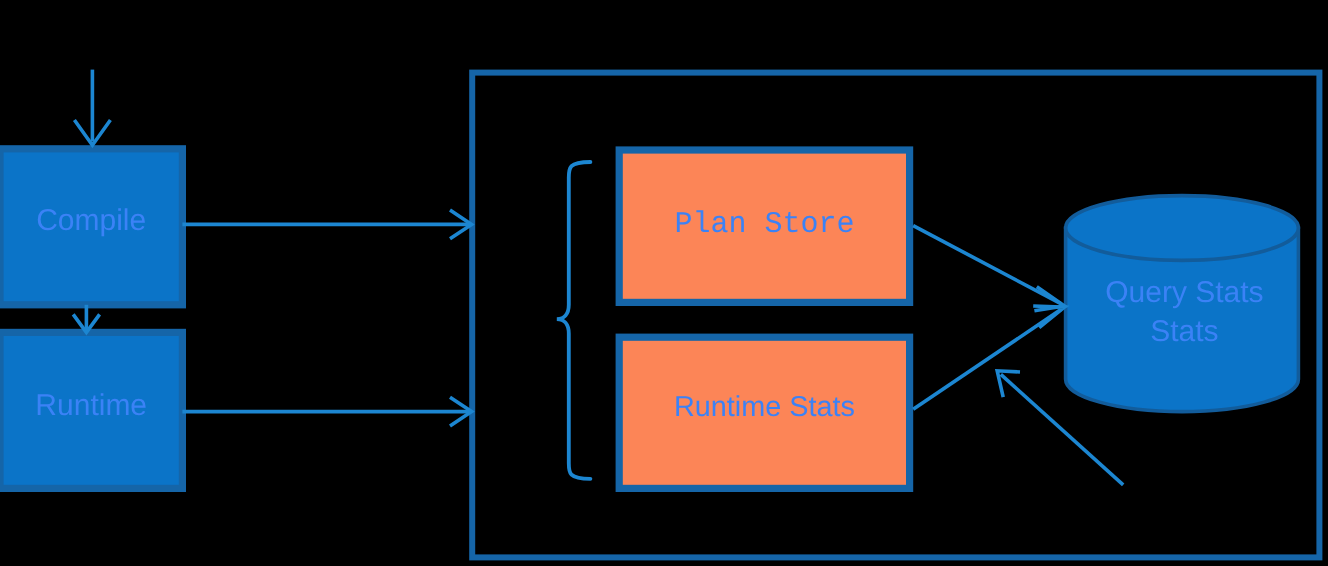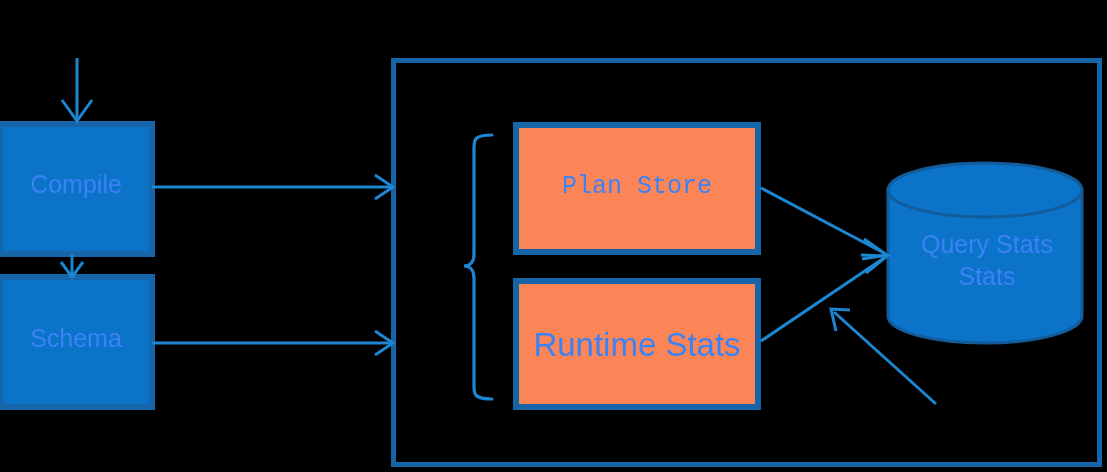--- a/index.html
+++ b/index.html
@@ -31,21 +31,21 @@
     font-family: "Liberation Sans", sans-serif;
     font-weight: 400;
     text-align: center;
     line-height: 1.18;
     pointer-events: none;
     white-space: pre;
   }
   .label-compile  { left: 0px;   top: 170px; width: 152px; font-size: 25px; }
   .label-execute  { left: 0px;   top: 324px; width: 152px; font-size: 25px; }
   .label-plan     { left: 513px; top: 172px; width: 248px; font-size: 25px; font-family: Liberation Mono, monospace; }
-  .label-runtime  { left: 513px; top: 326px; width: 248px; font-size: 33px; }
+  .label-runtime  { left: 513px; top: 326px; width: 248px; font-size: 24px; }
   .label-schema   { left: 889px; top: 228px; width: 196px; font-size: 25px; line-height: 1.28; }
 </style>
 </head>
 <body>
 
 <div id="canvas">
 
   <svg class="layer" viewBox="0 0 1107 472">
 
     <rect x="393.5" y="60.5" width="706" height="404" fill="none" stroke="#1565A8" stroke-width="5"></rect>
@@ -112,21 +112,21 @@
 
     <g>
       <line x1="936" y1="404" x2="834" y2="312" stroke="#1C86D1" stroke-width="3"></line>
       <polyline points="850,310 831,309 836,331" fill="none" stroke="#1C86D1" stroke-width="3"></polyline>
     </g>
 
   </svg>
 
   <div class="node-label label-compile">Compile</div>
 
-  <div class="node-label label-execute">Schema</div>
+  <div class="node-label label-execute">Runtime</div>
 
   <div class="node-label label-plan">Plan Store</div>
 
   <div class="node-label label-runtime">Runtime Stats</div>
 
   <div class="node-label label-schema"><span>Query Stats</span>
 <span>Stats</span></div>
 
 </div>
 

